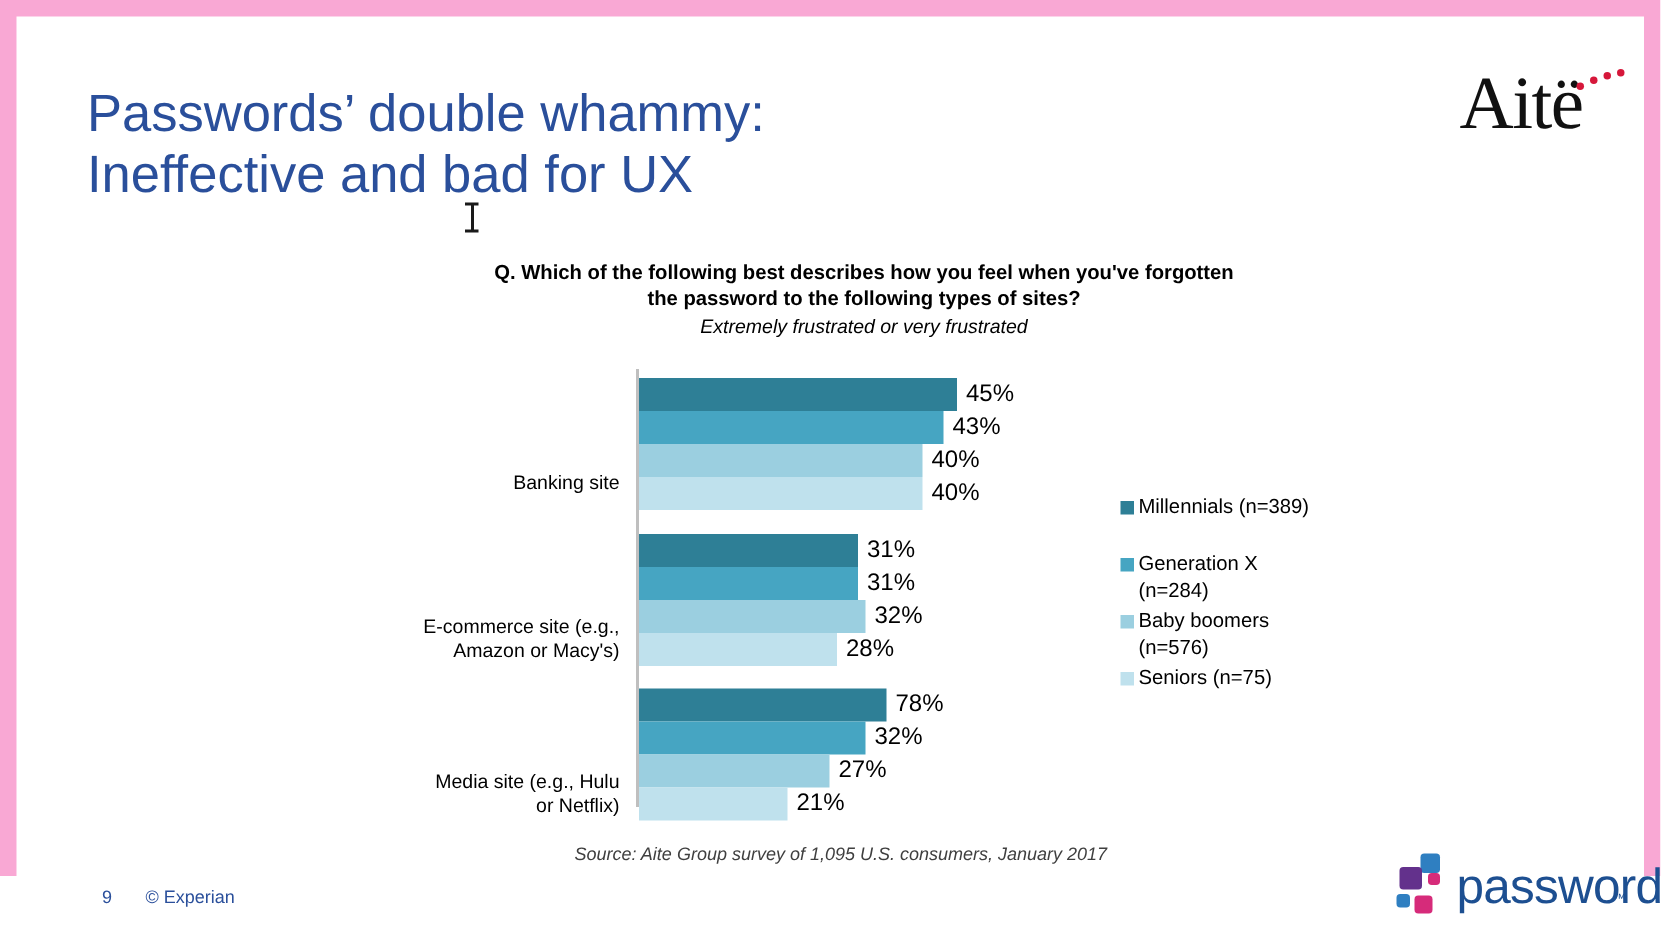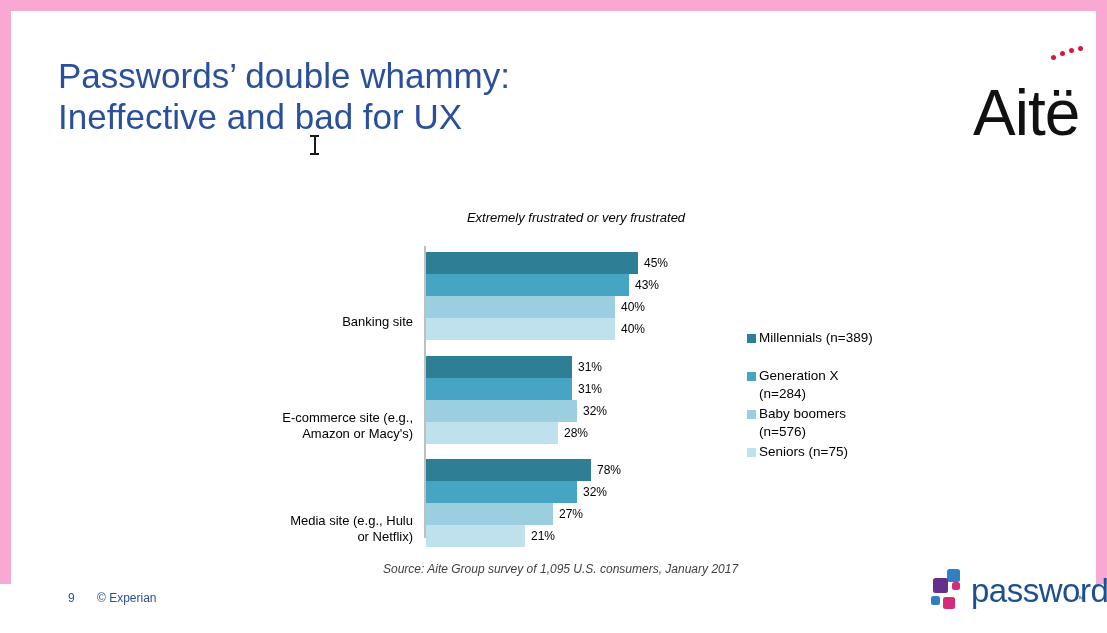--- a/index.html
+++ b/index.html
@@ -51,26 +51,25 @@
     position: absolute;
     left: 962px;
     top: 28px;
     width: 112px;
     height: 58px;
   }
   #aite-wordmark {
     position: absolute;
     left: 0px;
     top: 4px;
-    font-family: Liberation Sans, sans-serif;
-    font-size: 64px;
+    font-family: Liberation Serif, serif;
+    font-size: 50px;
     line-height: 50px;
     color: #111111;
     letter-spacing: -1px;
-    margin-top: 45px;
   }
   .aite-dot {
     position: absolute;
     width: 5px;
     height: 5px;
     border-radius: 50%;
     background: #d6173a;
   }
 
   
@@ -149,21 +148,21 @@
   }
   .bar-fill {
     position: absolute;
     left: 0;
     top: 0;
     height: 22px;
   }
   .bar-value {
     position: absolute;
     top: 1px;
-    font-size: 12px;
+    font-size: 16px;
     line-height: 20px;
     color: #000000;
     white-space: nowrap;
   }
 
   
   #chart-legend {
     position: absolute;
     left: 500px;
     top: 163px;
@@ -290,20 +289,21 @@
     <div id="aite-logo">
       <div id="aite-wordmark">Aitë</div>
       <span class="aite-dot" style="left:78px; top:16px;"></span>
       <span class="aite-dot" style="left:87px; top:12px;"></span>
       <span class="aite-dot" style="left:96px; top:9px;"></span>
       <span class="aite-dot" style="left:105px; top:7px;"></span>
     </div>
 
     <div id="chart-block">
 
+      <div id="chart-question">Q. Which of the following best describes how you feel when you've forgotten the password to the following types of sites?</div>
       <div id="chart-subtitle">Extremely frustrated or very frustrated</div>
 
       <div id="plot-area">
         <div id="value-axis-line"></div>
 
         <div class="cat-group" style="top:6px;">
           <div class="cat-label" style="top:32px;">Banking site</div>
           <div class="bars-wrap">
             <div class="bar-row">
               <div class="bar-fill" style="width:212px; background:#2e7f96;"></div>

